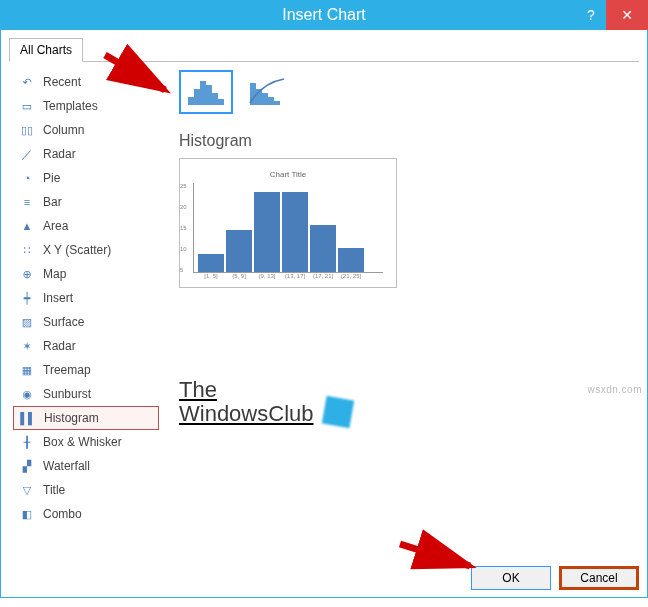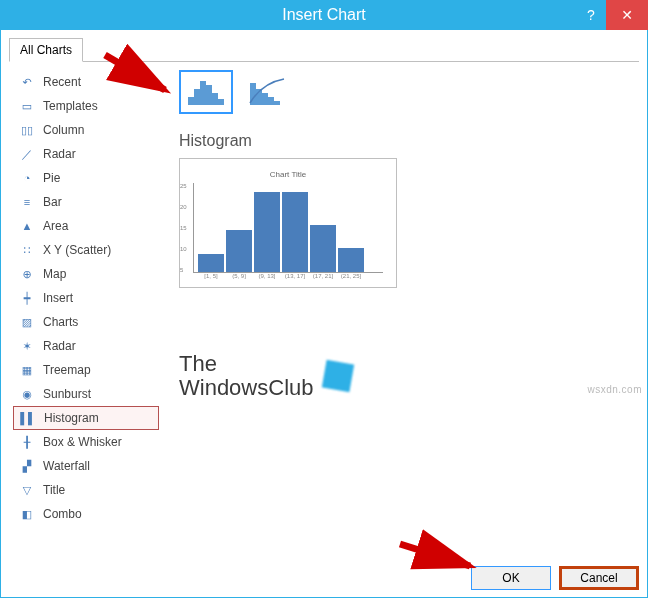--- a/index.html
+++ b/index.html
@@ -31,21 +31,21 @@
   .main h3 { font-weight: normal; font-size: 16px; color: #555; margin: 18px 0 8px 0; }
   .preview { width: 218px; height: 130px; border: 1px solid #bfbfbf; padding: 6px 8px 4px 8px; display: flex; flex-direction: column; align-items: center; justify-content: center; }
   .preview .ptitle { font-size: 8px; color: #666; margin-bottom: 4px; }
   .preview .plot { display: flex; align-items: flex-end; gap: 2px; height: 90px; border-left: 1px solid #999; border-bottom: 1px solid #999; padding: 0 4px; position: relative; width: 190px; }
   .preview .plot .bar { background: #4a7ebb; width: 26px; }
   .preview .axis { display: flex; width: 190px; padding-left: 4px; }
   .preview .axis span { width: 28px; font-size: 6px; color: #888; text-align: center; }
   .preview .yaxis { position: absolute; left: -14px; top: 0; height: 90px; display: flex; flex-direction: column; justify-content: space-between; }
   .preview .yaxis span { font-size: 6px; color: #888; }
 
-  .watermark { margin-top: 64px; display:flex; align-items:center; gap:10px;}
+  .watermark { margin-top: 90px; display:flex; align-items:flex-end; gap:10px;text-decoration:underline;}
   .watermark .txt { font-size: 22px; color: #3a3a3a; line-height: 1.1; filter: blur(0.5px); }
   .watermark .logo { width: 28px; height: 28px; background: #2eb0e6; transform: rotate(10deg); filter: blur(1px); }
 
   .footer { display: flex; justify-content: flex-end; gap: 8px; padding-top: 8px; }
   .footer button { min-width: 80px; height: 24px; font-size: 12px; border: 3px solid #c2410c; background: #f0f0f0; }
   .footer button.ok { border: 1px solid #3399ff; }
 
   .arrow { position: absolute; pointer-events: none; }
   .arrow svg { overflow: visible; }
 
@@ -104,21 +104,21 @@
         <div class="side-item">
           <span class="icn" style="color:#4a7ebb;font-size:11px">⊕</span>
           <span>Map</span>
         </div>
         <div class="side-item">
           <span class="icn" style="color:#4a7ebb;font-size:11px">┿</span>
           <span>Insert</span>
         </div>
         <div class="side-item">
           <span class="icn" style="color:#4a7ebb;font-size:11px">▨</span>
-          <span>Charts</span>
+          <span>Surface</span>
         </div>
         <div class="side-item">
           <span class="icn" style="color:#4a7ebb;font-size:11px">✶</span>
           <span>Radar</span>
         </div>
         <div class="side-item">
           <span class="icn" style="color:#4a7ebb;font-size:11px">▦</span>
           <span>Treemap</span>
         </div>
         <div class="side-item">

